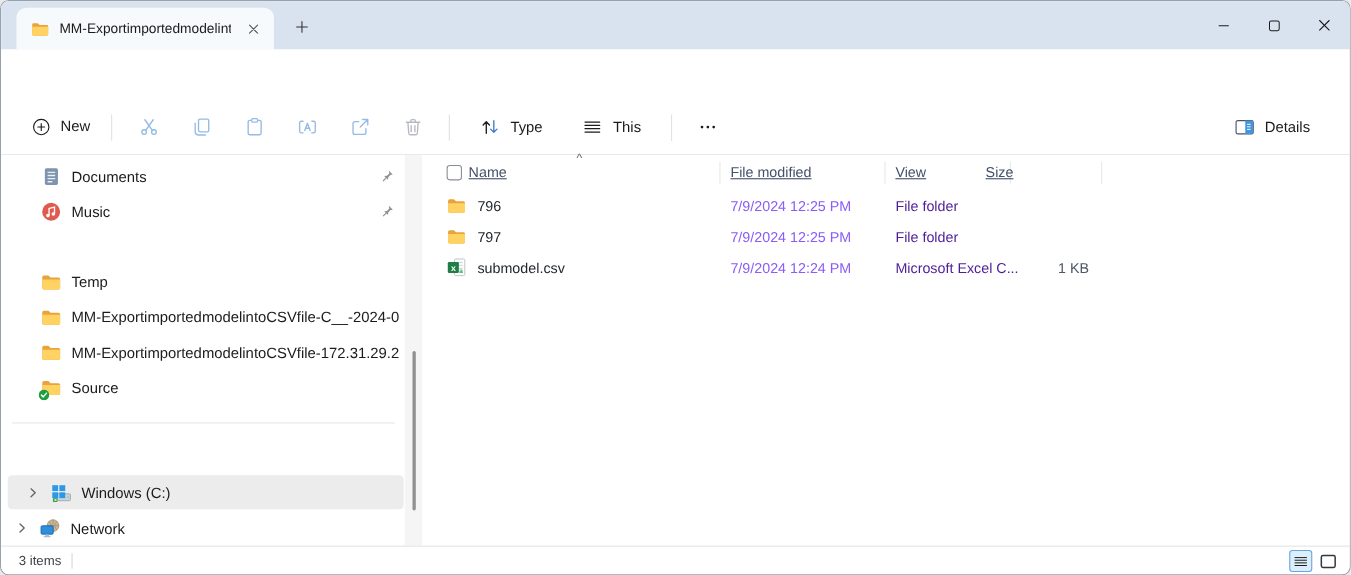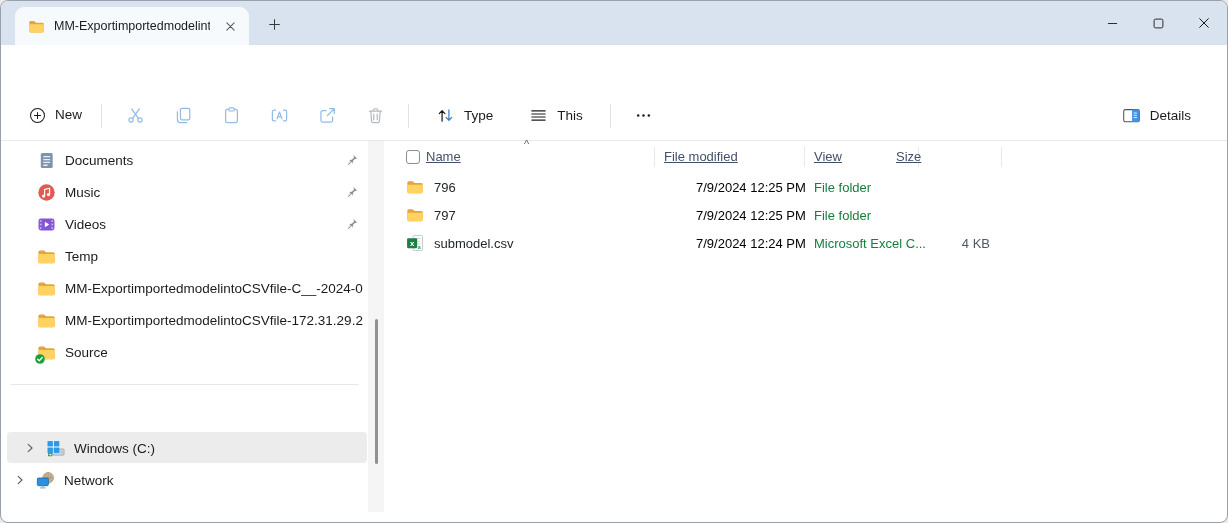--- a/index.html
+++ b/index.html
@@ -86,22 +86,22 @@
   .main { position: absolute; left: 383px; top: 140px; right: 0; bottom: 26px; background: #fff; }
   .lv-header { position: absolute; top: 0; left: 0; right: 0; height: 30px; font-size: 13px; color: #44506a; }
   .hdr-cell { position: absolute; top: 8px; white-space: nowrap; text-decoration: underline; }
   .cb { position: absolute; left: 22px; top: 9px; width: 14px; height: 14px;
     border: 1px solid #898f97; border-radius: 3px; background: #fff; }
   .sort-chev { position: absolute; left: 140px; top: -3px; font-size: 11px; color: #596273; }
   .hdr-div { position: absolute; top: 6px; width: 1px; height: 20px; background: #e8e8e8; }
   .row { position: absolute; left: 0; right: 0; height: 28px; font-size: 13px; }
   .row .fi { position: absolute; left: 22px; top: 5px; }
   .row .c-name { position: absolute; left: 50px; top: 7px; color: #22272d; white-space: nowrap; }
-  .row .c-date { position: absolute; left: 280px; top: 7px; color: #000000; margin-left: 32px; }
-  .row .c-type { position: absolute; left: 430px; top: 7px; color: #15803d; white-space: nowrap; }
+  .row .c-date { position: absolute; left: 280px; top: 7px; color: #8b5cf6; }
+  .row .c-type { position: absolute; left: 430px; top: 7px; color: #4c1d95; white-space: nowrap; }
   .row .c-size { position: absolute; left: 534px; top: 7px; width: 72px; text-align: right; color: #4d5765; }
 
   
   .statusbar { position: absolute; left: 0; right: 0; bottom: 0; height: 26px; background: #fff;
     border-top: 1px solid #e4e4e4; }
   .status-count { position: absolute; left: 16px; top: 6px; font-size: 12px; color: #3c4147; }
   .status-div { position: absolute; left: 64px; top: 6px; width: 1px; height: 14px; background: #d8d8d8; }
   .vt-details { position: absolute; right: 34px; top: 3px; width: 21px; height: 20px;
     border: 1px solid #67a6e1; background: #dcedfb; border-radius: 3px;
     display: flex; align-items: center; justify-content: center; }
@@ -442,31 +442,20 @@
       <svg width="19" height="19">
           <use href="#i-music"></use>
         </svg>
       <span class="side-label">Music</span>
       <span class="pin">
           <svg width="14" height="14">
             <use href="#i-pin"></use>
           </svg>
         </span>
     </div>
-    <div class="side-item" style="top:67px">
-      <svg width="19" height="19">
-          <use href="#i-video"></use>
-        </svg>
-      <span class="side-label">Videos</span>
-      <span class="pin">
-          <svg width="14" height="14">
-            <use href="#i-pin"></use>
-          </svg>
-        </span>
-    </div>
     <div class="side-item" style="top:99px">
       <svg width="19" height="19">
           <use href="#i-folder"></use>
         </svg>
       <span class="side-label">Temp</span>
     </div>
     <div class="side-item" style="top:131px">
       <svg width="19" height="19">
           <use href="#i-folder"></use>
         </svg>
@@ -555,18 +544,32 @@
       <span class="c-type">File folder</span>
       <span class="c-size"></span>
     </div>
     <div class="row" style="top:88px">
       <svg class="fi" width="18" height="18">
           <use href="#i-excel"></use>
         </svg>
       <span class="c-name">submodel.csv</span>
       <span class="c-date">7/9/2024 12:24 PM</span>
       <span class="c-type">Microsoft Excel C...</span>
-      <span class="c-size">4 KB</span>
+      <span class="c-size">1 KB</span>
     </div>
   </div>
 
+  <div class="statusbar">
+    <span class="status-count">3 items</span>
+    <span class="status-div"></span>
+    <span class="vt-details">
+      <svg width="15" height="15">
+          <use href="#i-viewlines"></use>
+        </svg>
+    </span>
+    <span class="vt-thumb">
+      <svg width="17" height="17">
+          <use href="#i-thumbview"></use>
+        </svg>
+    </span>
+  </div>
 
 </div>
 
 </body></html>

